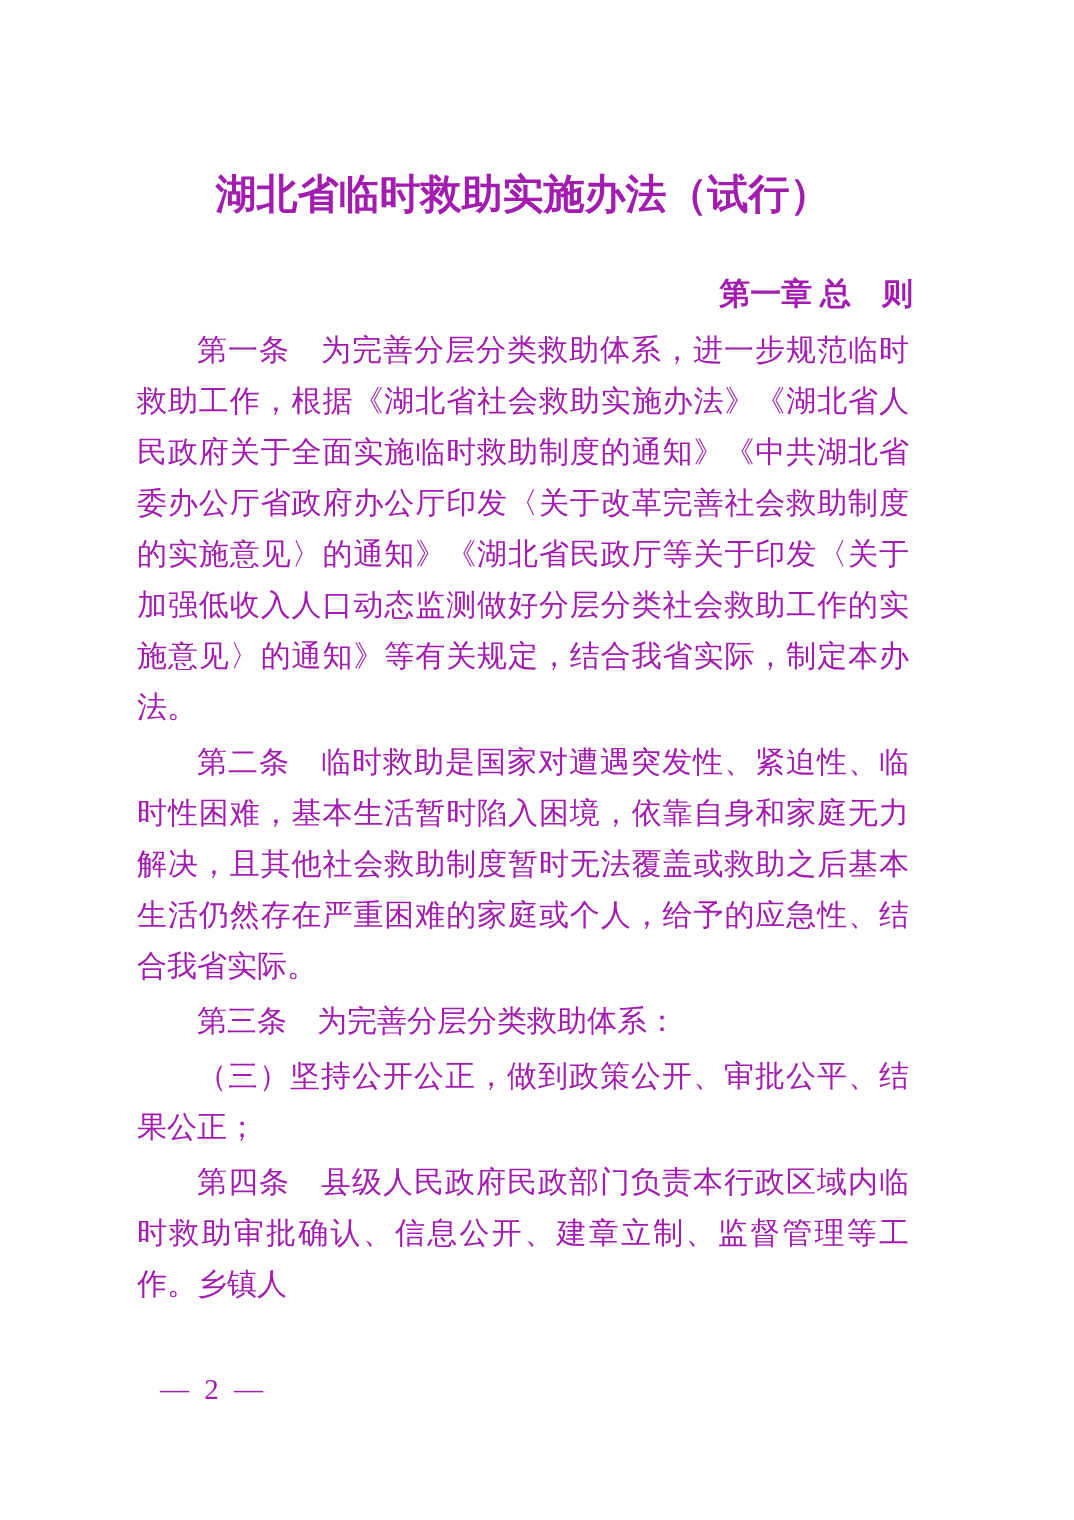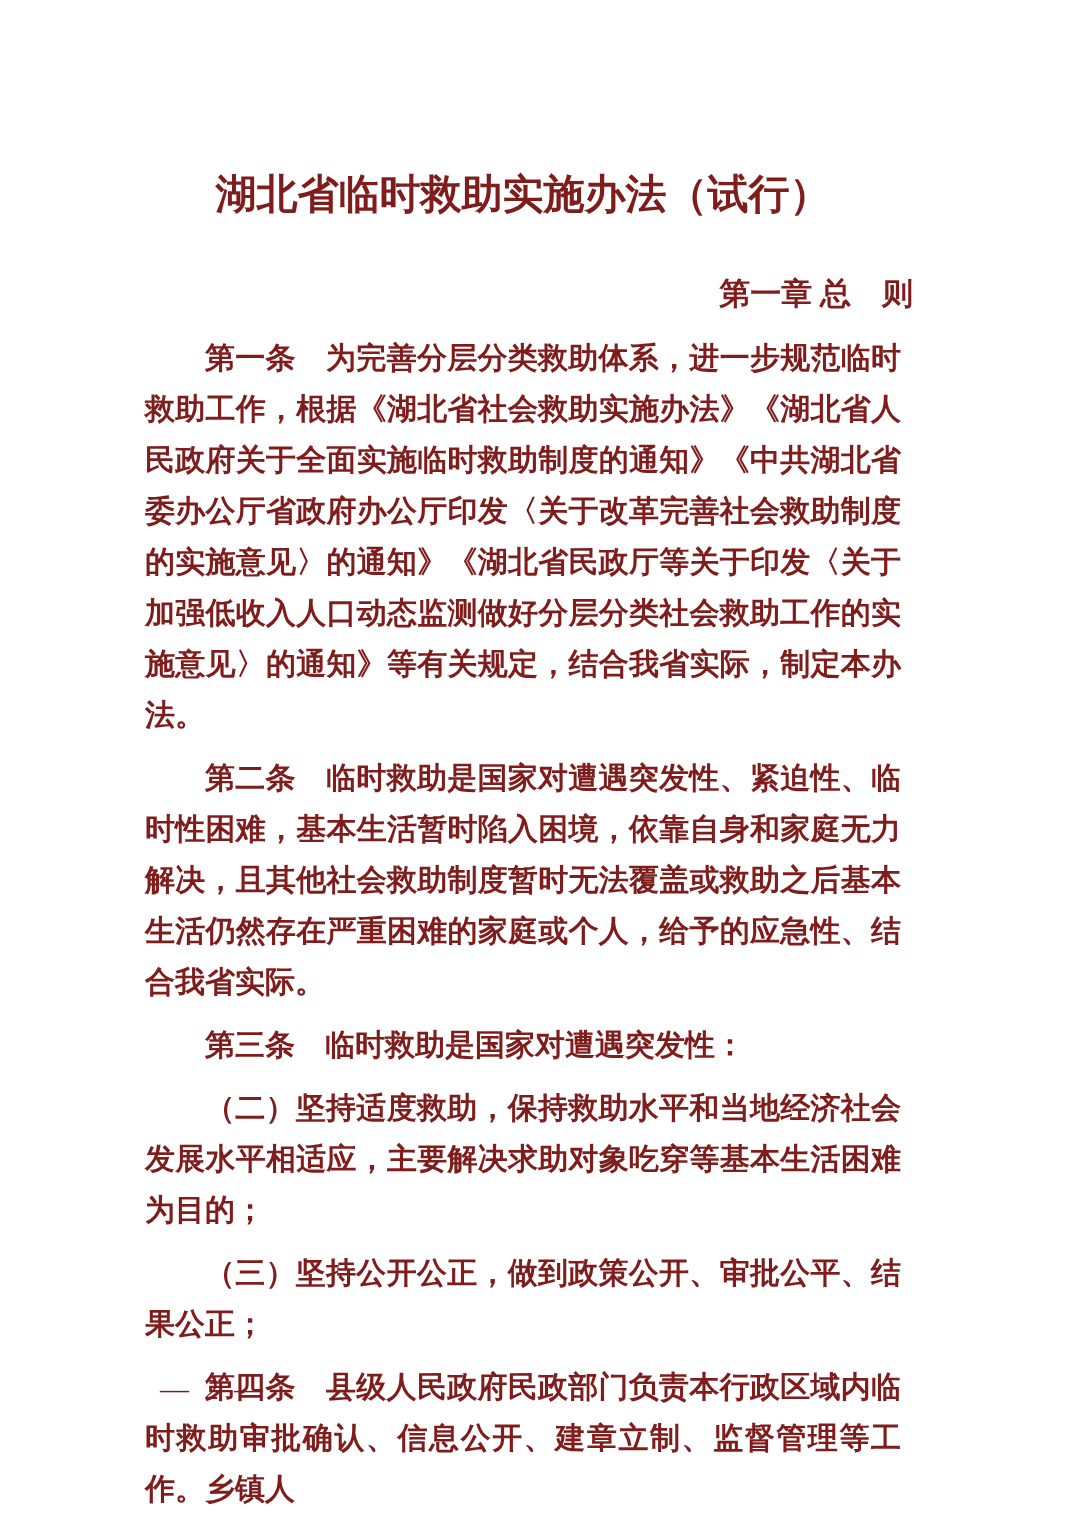--- a/index.html
+++ b/index.html
@@ -5,21 +5,21 @@
   html, body {
     margin: 0;
     padding: 0;
     background: #ffffff;
   }
   .page {
     position: relative;
     width: 1074px;
     height: 1520px;
     background: #ffffff;
-    color: #7f1d1d;
+    color: #a21caf;
     font-family: "Liberation Serif", serif;
     overflow: hidden;
   }
   .content {
     position: absolute;
     left: 133px;
     top: 170px;
     width: 780px;
   }
   .doc-title {
@@ -35,27 +35,26 @@
     margin: 50px 0 0 0;
     text-align: right;
     font-size: 31px;
     line-height: 52px;
     font-weight: 700;
   }
   .doc-body {
     margin-top: 0;
   }
   .doc-body p.para {
-    margin: 12px;
+    margin: 4px;
     font-size: 30px;
     line-height: 51px;
     text-align: justify;
     text-indent: 2em;
     letter-spacing: 0px;
-    font-weight: bold;
   }
   .page-number {
     position: absolute;
     left: 160px;
     top: 1372px;
     font-size: 29px;
     line-height: 34px;
     letter-spacing: 4px;
     white-space: nowrap;
   }
@@ -63,20 +62,19 @@
 </head>
 <body>
 
 <div class="page">
   <div class="content">
     <h1 class="doc-title">湖北省临时救助实施办法（试行）</h1>
     <h2 class="chapter-heading">第一章 总　则</h2>
     <div class="doc-body">
         <p class="para">第一条　为完善分层分类救助体系，进一步规范临时救助工作，根据《湖北省社会救助实施办法》《湖北省人民政府关于全面实施临时救助制度的通知》《中共湖北省委办公厅省政府办公厅印发〈关于改革完善社会救助制度的实施意见〉的通知》《湖北省民政厅等关于印发〈关于加强低收入人口动态监测做好分层分类社会救助工作的实施意见〉的通知》等有关规定，结合我省实际，制定本办法。</p>
         <p class="para">第二条　临时救助是国家对遭遇突发性、紧迫性、临时性困难，基本生活暂时陷入困境，依靠自身和家庭无力解决，且其他社会救助制度暂时无法覆盖或救助之后基本生活仍然存在严重困难的家庭或个人，给予的应急性、结合我省实际。</p>
-        <p class="para">第三条　临时救助是国家对遭遇突发性：</p>
-        <p class="para">（二）坚持适度救助，保持救助水平和当地经济社会发展水平相适应，主要解决求助对象吃穿等基本生活困难为目的；</p>
+        <p class="para">第三条　为完善分层分类救助体系：</p>
         <p class="para">（三）坚持公开公正，做到政策公开、审批公平、结果公正；</p>
         <p class="para">第四条　县级人民政府民政部门负责本行政区域内临时救助审批确认、信息公开、建章立制、监督管理等工作。乡镇人</p>
       </div>
   </div>
   <div class="page-number">— 2 —</div>
 </div>
 
 </body></html>

